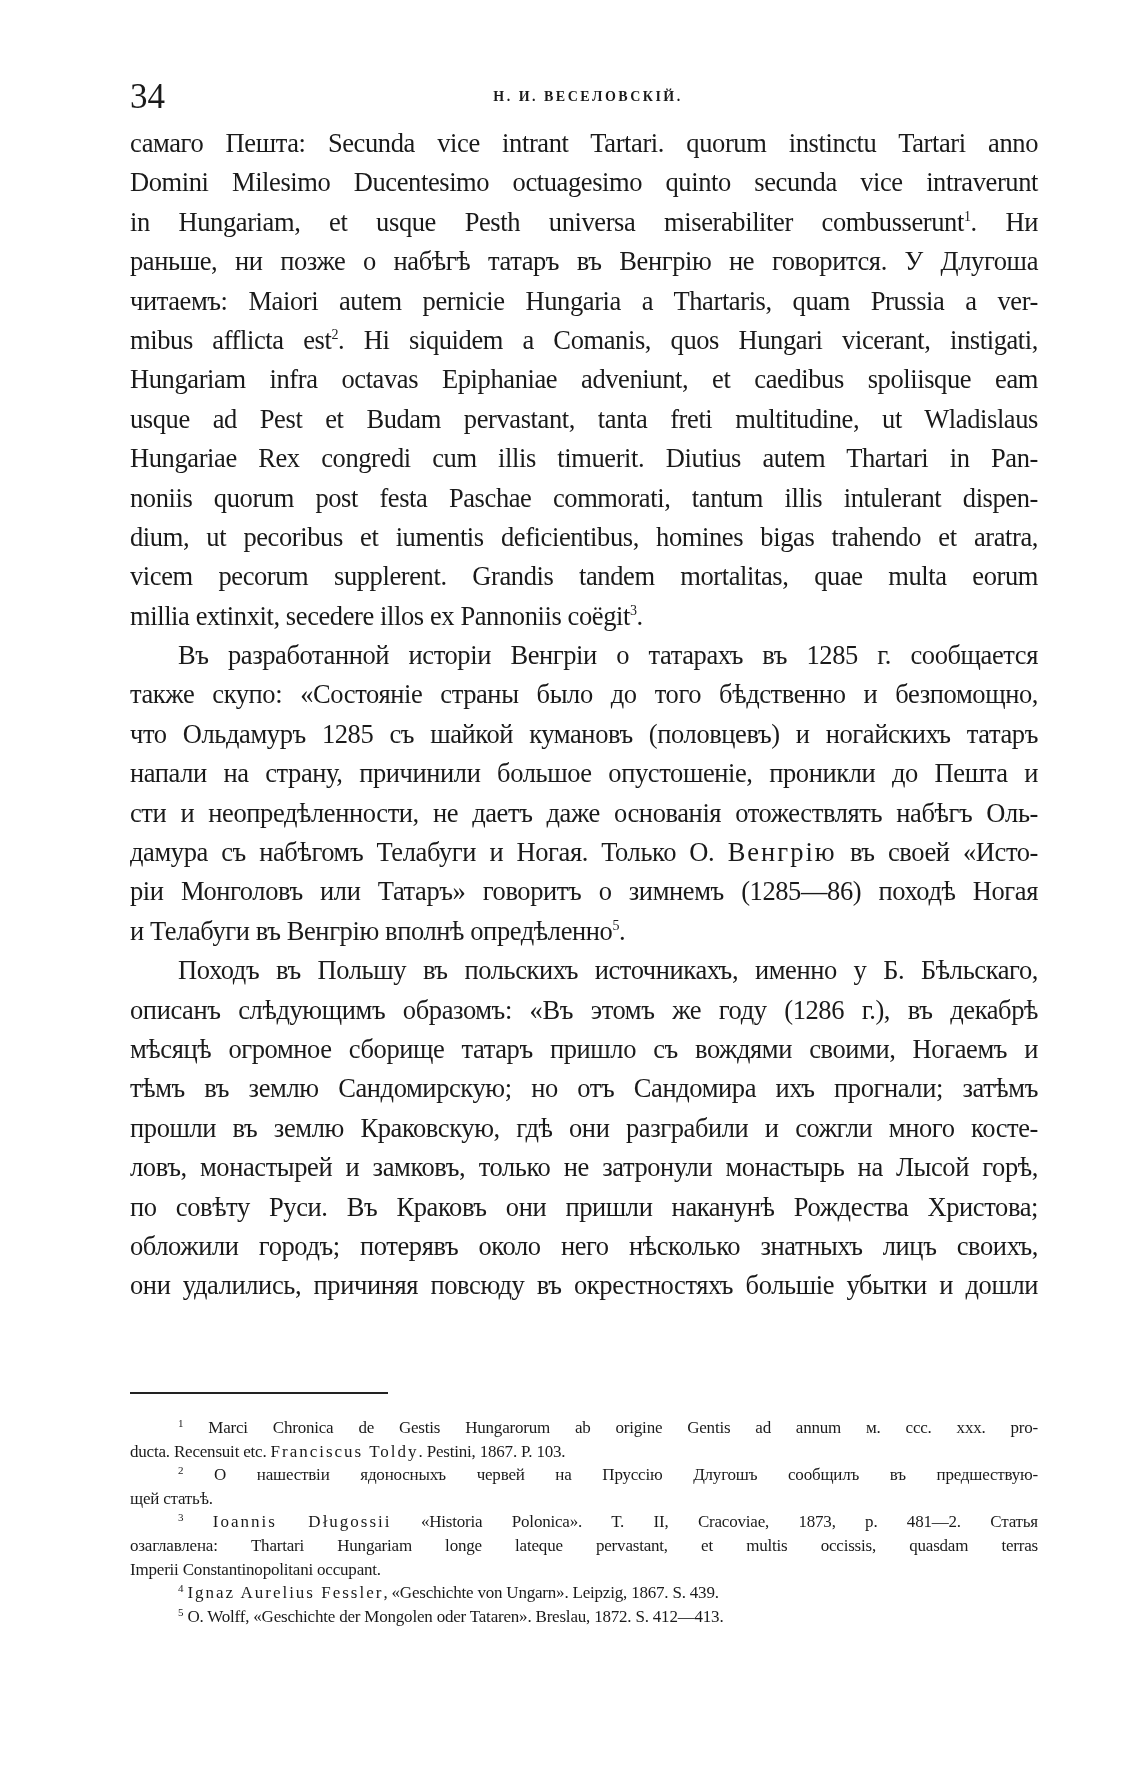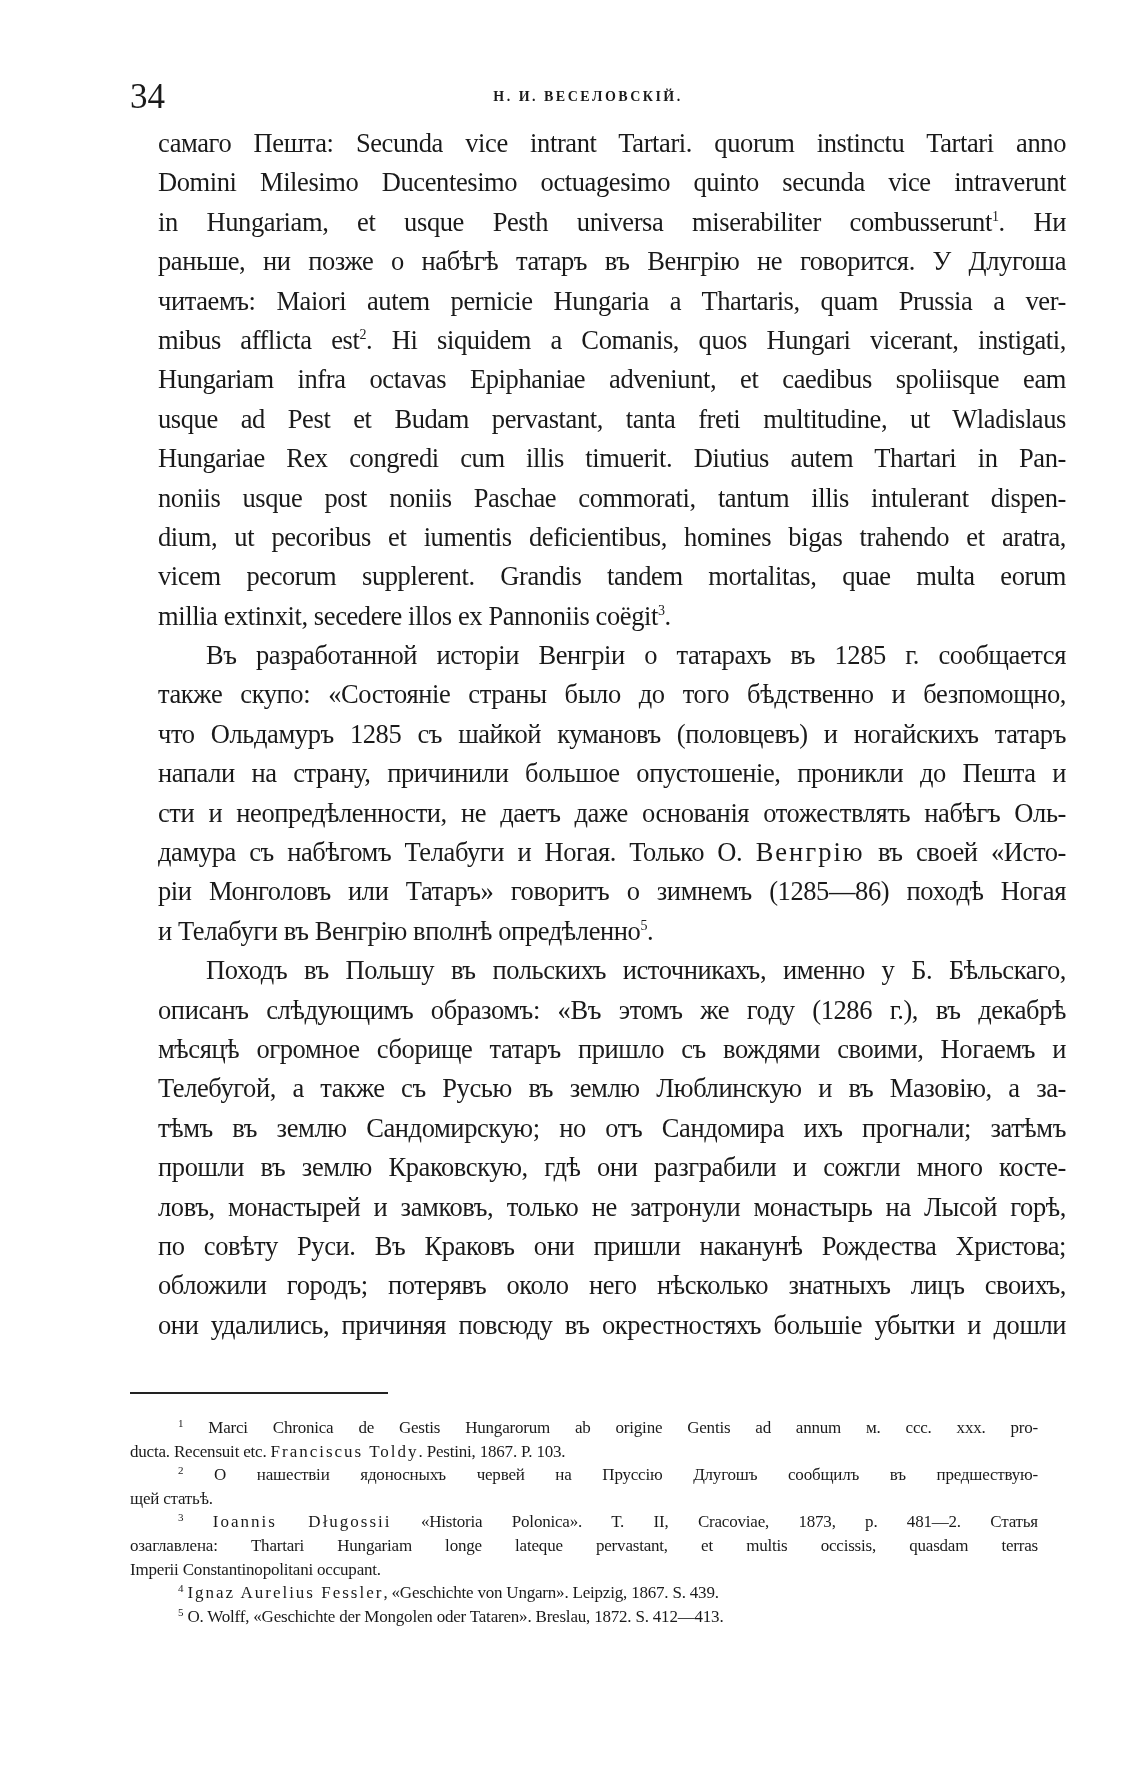--- a/index.html
+++ b/index.html
@@ -39,21 +39,20 @@
       font-weight: bold;
       letter-spacing: 2.5px;
       line-height: 26px;
       padding-left: 8px;
     }
     .body-text {
       position: absolute;
       top: 124px;
       left: 130px;
       width: 908px;
-      margin-left: 28px;
     }
     .line {
       display: block;
       height: 39.4px;
       line-height: 39.4px;
       font-size: 26.5px;
       white-space: nowrap;
       text-align: justify;
       text-align-last: justify;
       letter-spacing: -0.4px;
@@ -115,38 +114,37 @@
 <div class="body-text">
   <span class="line">самаго Пешта: Secunda vice intrant Tartari. quorum instinctu Tartari anno</span>
   <span class="line">Domini Milesimo Ducentesimo octuagesimo quinto secunda vice intraverunt</span>
   <span class="line"><span>in Hungariam, et usque Pesth universa miserabiliter combusserunt</span><sup>1</sup><span>. Ни</span></span>
   <span class="line">раньше, ни позже о набѣгѣ татаръ въ Венгрію не говорится. У Длугоша</span>
   <span class="line">читаемъ: Maiori autem pernicie Hungaria a Thartaris, quam Prussia a ver-</span>
   <span class="line"><span>mibus afflicta est</span><sup>2</sup><span>. Hi siquidem a Comanis, quos Hungari vicerant, instigati,</span></span>
   <span class="line">Hungariam infra octavas Epiphaniae adveniunt, et caedibus spoliisque eam</span>
   <span class="line">usque ad Pest et Budam pervastant, tanta freti multitudine, ut Wladislaus</span>
   <span class="line">Hungariae Rex congredi cum illis timuerit. Diutius autem Thartari in Pan-</span>
-  <span class="line">noniis usque post noniis Paschae commorati, tantum illis intulerant dispen-</span>
+  <span class="line">noniis quorum post festa Paschae commorati, tantum illis intulerant dispen-</span>
   <span class="line">dium, ut pecoribus et iumentis deficientibus, homines bigas trahendo et aratra,</span>
   <span class="line">vicem pecorum supplerent. Grandis tandem mortalitas, quae multa eorum</span>
   <span class="line last"><span>millia extinxit, secedere illos ex Pannoniis coëgit</span><sup>3</sup><span>.</span></span>
 
   <span class="line indent">Въ разработанной исторіи Венгріи о татарахъ въ 1285 г. сообщается</span>
   <span class="line">также скупо: «Состояніе страны было до того бѣдственно и безпомощно,</span>
   <span class="line">что Ольдамуръ 1285 съ шайкой кумановъ (половцевъ) и ногайскихъ татаръ</span>
   <span class="line">напали на страну, причинили большое опустошеніе, проникли до Пешта и</span>
   <span class="line">сти и неопредѣленности, не даетъ даже основанія отожествлять набѣгъ Оль-</span>
   <span class="line"><span>дамура съ набѣгомъ Телабуги и Ногая. Только О. </span><span class="spaced">Венгрію</span><span> въ своей «Исто-</span></span>
   <span class="line">ріи Монголовъ или Татаръ» говоритъ о зимнемъ (1285—86) походѣ Ногая</span>
   <span class="line last"><span>и Телабуги въ Венгрію вполнѣ опредѣленно</span><sup>5</sup><span>.</span></span>
 
   <span class="line indent">Походъ въ Польшу въ польскихъ источникахъ, именно у Б. Бѣльскаго,</span>
   <span class="line">описанъ слѣдующимъ образомъ: «Въ этомъ же году (1286 г.), въ декабрѣ</span>
   <span class="line">мѣсяцѣ огромное сборище татаръ пришло съ вождями своими, Ногаемъ и</span>
-  <span class="line">Телебугой, а также съ Русью въ землю Люблинскую и въ Мазовію, а за-</span>
   <span class="line">тѣмъ въ землю Сандомирскую; но отъ Сандомира ихъ прогнали; затѣмъ</span>
   <span class="line">прошли въ землю Краковскую, гдѣ они разграбили и сожгли много косте-</span>
   <span class="line">ловъ, монастырей и замковъ, только не затронули монастырь на Лысой горѣ,</span>
   <span class="line">по совѣту Руси. Въ Краковъ они пришли наканунѣ Рождества Христова;</span>
   <span class="line">обложили городъ; потерявъ около него нѣсколько знатныхъ лицъ своихъ,</span>
   <span class="line">они удалились, причиняя повсюду въ окрестностяхъ большіе убытки и дошли</span>
 </div>
 
 <div class="footnote-rule"></div>
 

